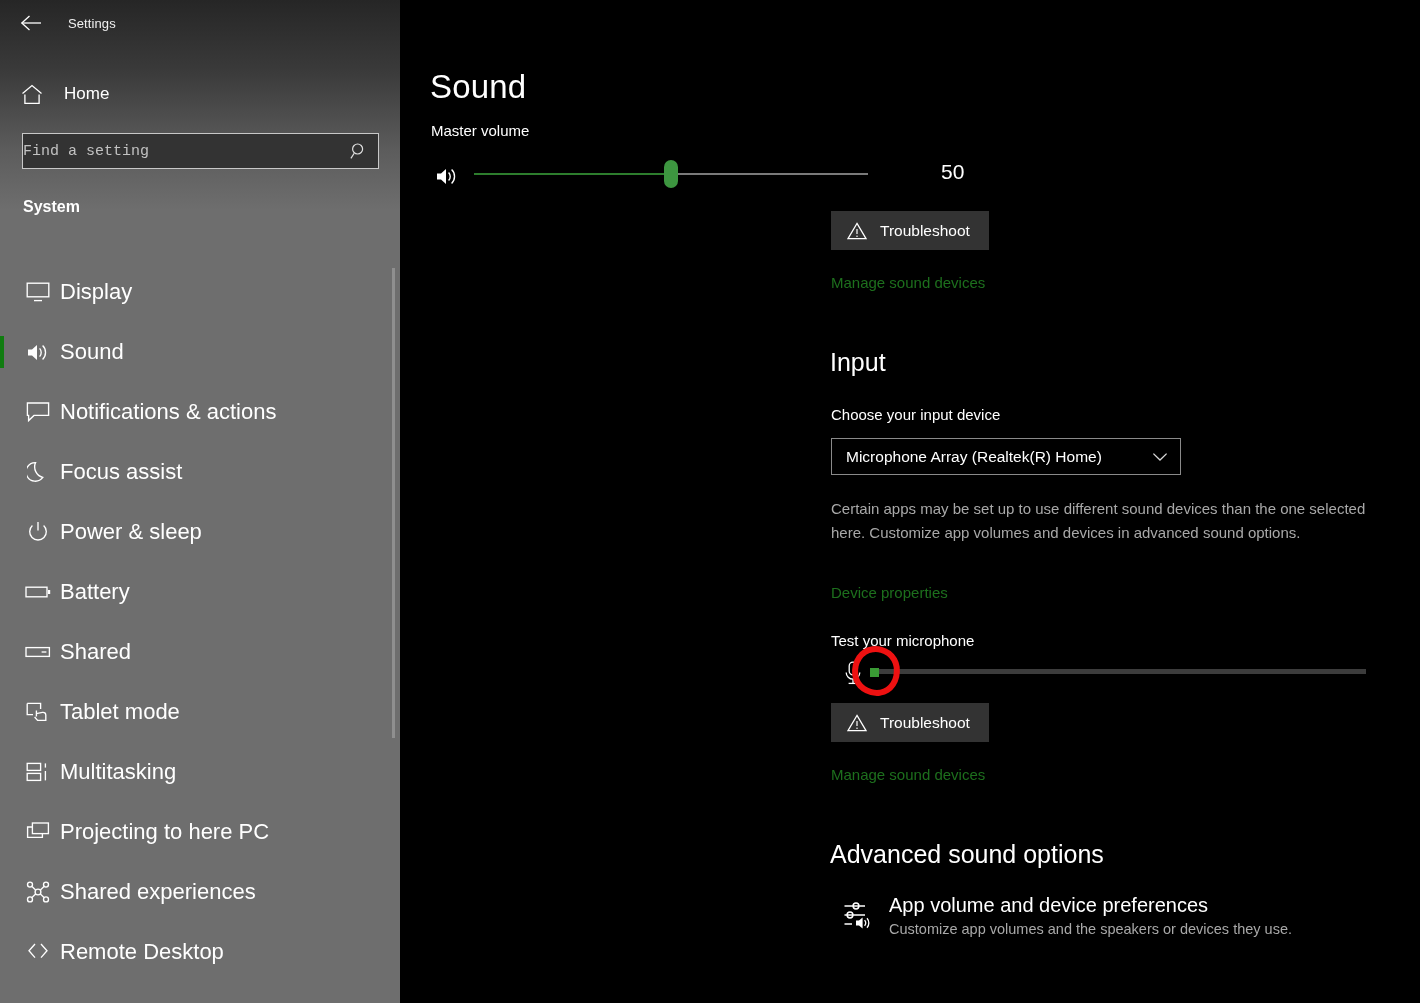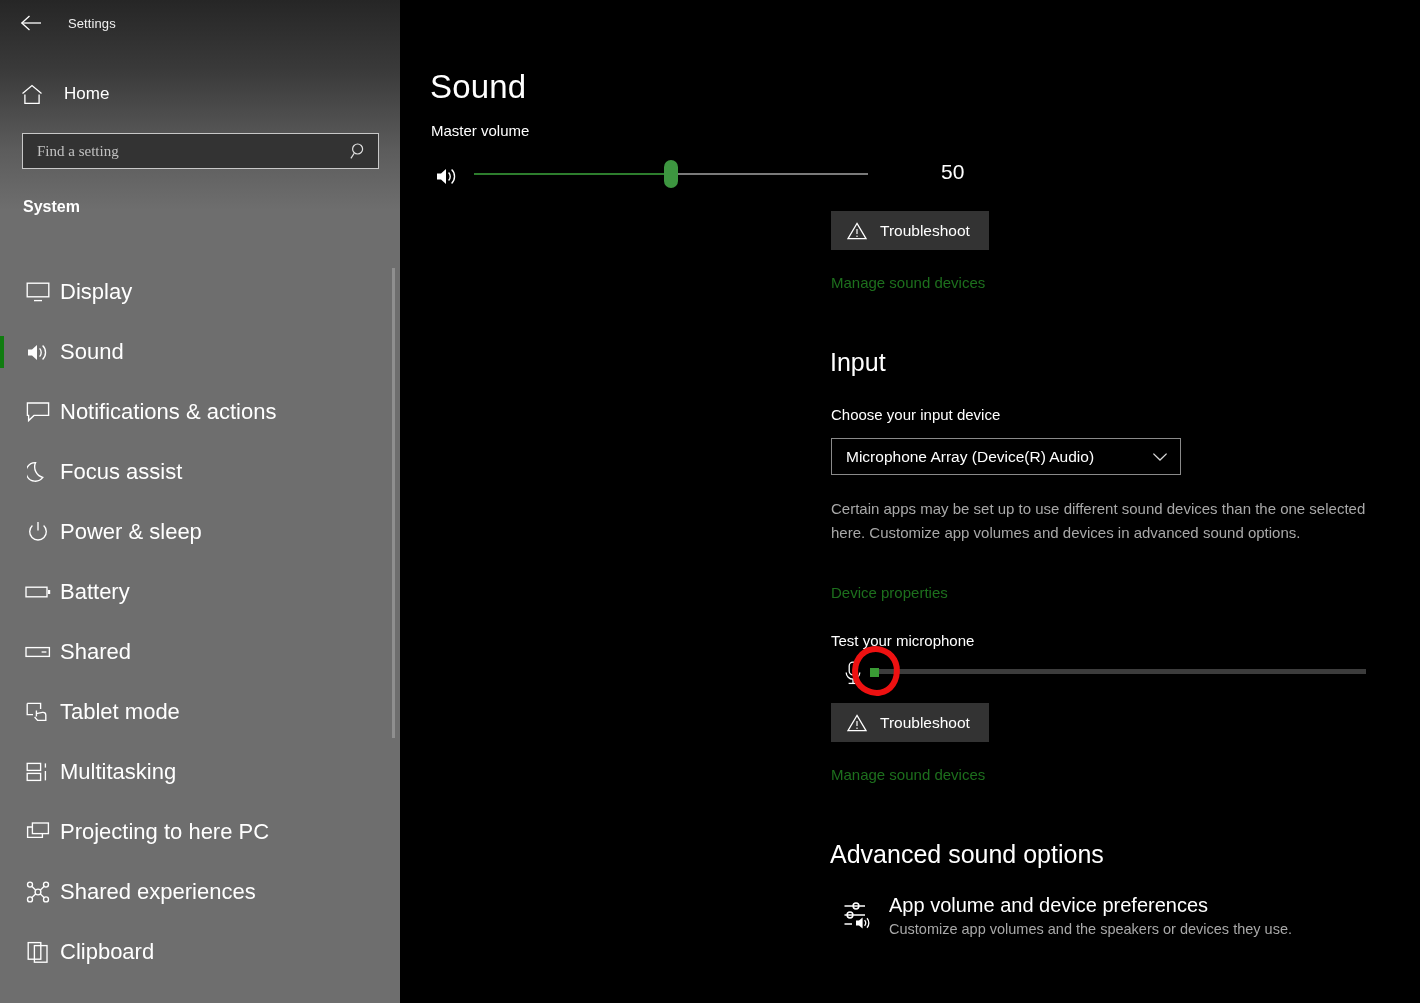--- a/index.html
+++ b/index.html
@@ -38,22 +38,22 @@
   .home-row .ico { width:52px; display:flex; justify-content:center; align-items:center; margin-left:6px;}
   .home-row .lbl { font-size:17px; color:#fff; margin-left:6px; }
 
   #search-box {
     position:absolute; left:22px; top:133px; width:357px; height:36px;
     background:#333333; border:1px solid #c8c8c8;
     display:flex; align-items:center;
   }
   #search-input {
     flex:1; background:transparent; border:0; outline:none;
-    font-family:Liberation Serif, serif;
-    font-size:15px; color:#cfcfcf; padding-left:14px;
+    font-family:Liberation Mono, monospace;
+    font-size:15px; color:#cfcfcf; 
   }
   #search-input::placeholder { color:#c2c2c2; opacity:1; }
   .search-ico { width:38px; display:flex; align-items:center; justify-content:center; }
 
   .sidebar-group-title {
     position:absolute; left:23px; top:198px;
     font-size:16px; font-weight:bold; color:#ffffff;
   }
 
   #navlist { position:absolute; left:0; top:262px; width:400px; }
@@ -337,30 +337,20 @@
               <line x1="18" y1="5.6" x2="14.4" y2="9" stroke="#ffffff" stroke-width="1.35" fill="none"></line>
               <line x1="6" y1="16.4" x2="9.6" y2="13" stroke="#ffffff" stroke-width="1.35" fill="none"></line>
               <line x1="18" y1="16.4" x2="14.4" y2="13" stroke="#ffffff" stroke-width="1.35" fill="none"></line>
             </svg>
           </div>
           <div class="nav-lbl">Shared experiences</div>
         </div>
         <div class="nav-item">
           <div class="accent"></div>
           <div class="nav-ico">
-            <svg width="22" height="24" viewBox="0 0 22 24">
-              <rect x="1.2" y="2.6" width="12.6" height="16.6" stroke="#ffffff" stroke-width="1.35" fill="none"></rect>
-              <rect x="7.4" y="5.6" width="12.6" height="16.6" stroke="#ffffff" stroke-width="1.35" fill="none"></rect>
-            </svg>
-          </div>
-          <div class="nav-lbl">Clipboard</div>
-        </div>
-        <div class="nav-item">
-          <div class="accent"></div>
-          <div class="nav-ico">
             <svg width="24" height="22" viewBox="0 0 24 22">
               <path d="M9 3 L3 9.8 L9 16.6" stroke="#ffffff" stroke-width="1.35" fill="none"></path>
               <path d="M15 3 L21 9.8 L15 16.6" stroke="#ffffff" stroke-width="1.35" fill="none"></path>
             </svg>
           </div>
           <div class="nav-lbl">Remote Desktop</div>
         </div>
       </div>
 
     <div id="sb-scroll-track"></div>
@@ -417,21 +407,21 @@
       <span>Troubleshoot</span>
     </button>
 
     <div id="manage-1" class="green-link">Manage sound devices</div>
 
     <div id="input-head" class="section-head">Input</div>
 
     <div id="choose-input-label" class="field-label">Choose your input device</div>
 
     <div id="device-select">
-      <div class="val">Microphone Array (Device(R) Audio)</div>
+      <div class="val">Microphone Array (Realtek(R) Home)</div>
       <div class="chev">
         <svg width="16" height="10" viewBox="0 0 16 10">
           <path d="M1.4 1.6 L8 8 L14.6 1.6" fill="none" stroke="#d8d8d8" stroke-width="1.3"></path>
         </svg>
       </div>
     </div>
 
     <div id="input-desc" class="body-text">Certain apps may be set up to use different sound devices than the one selected here. Customize app volumes and devices in advanced sound options.</div>
 
     <div id="device-props" class="green-link">Device properties</div>

